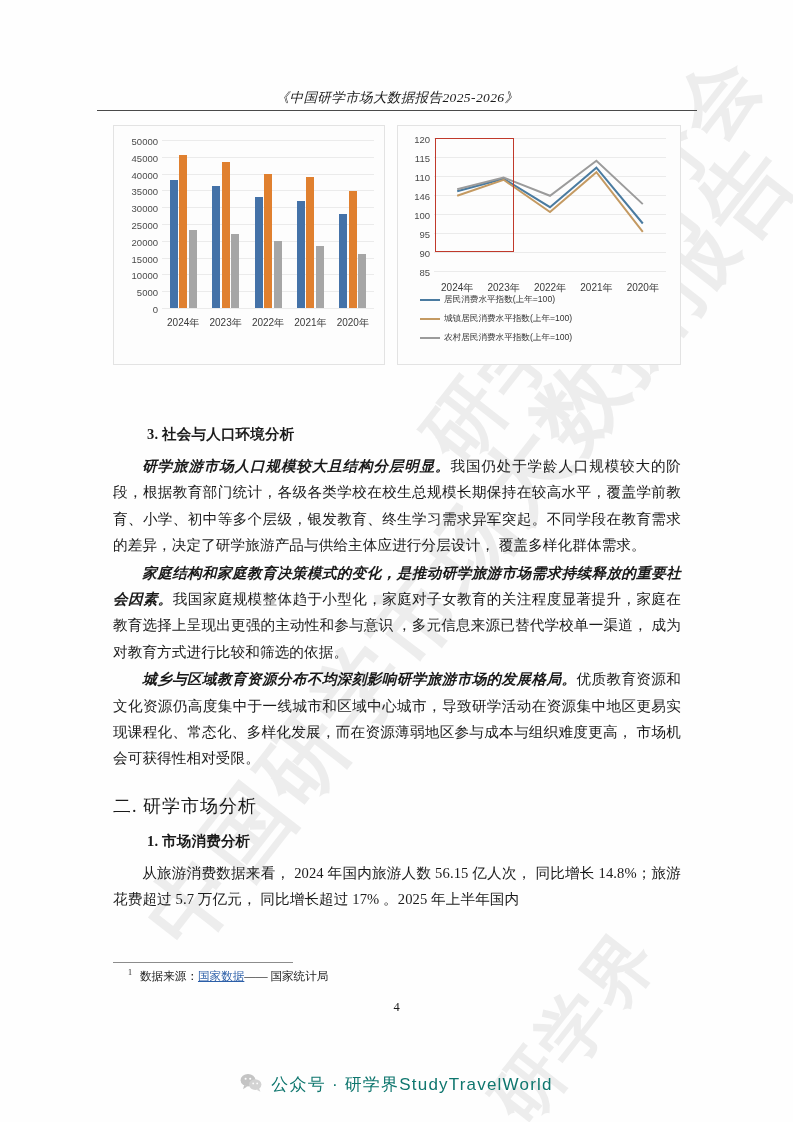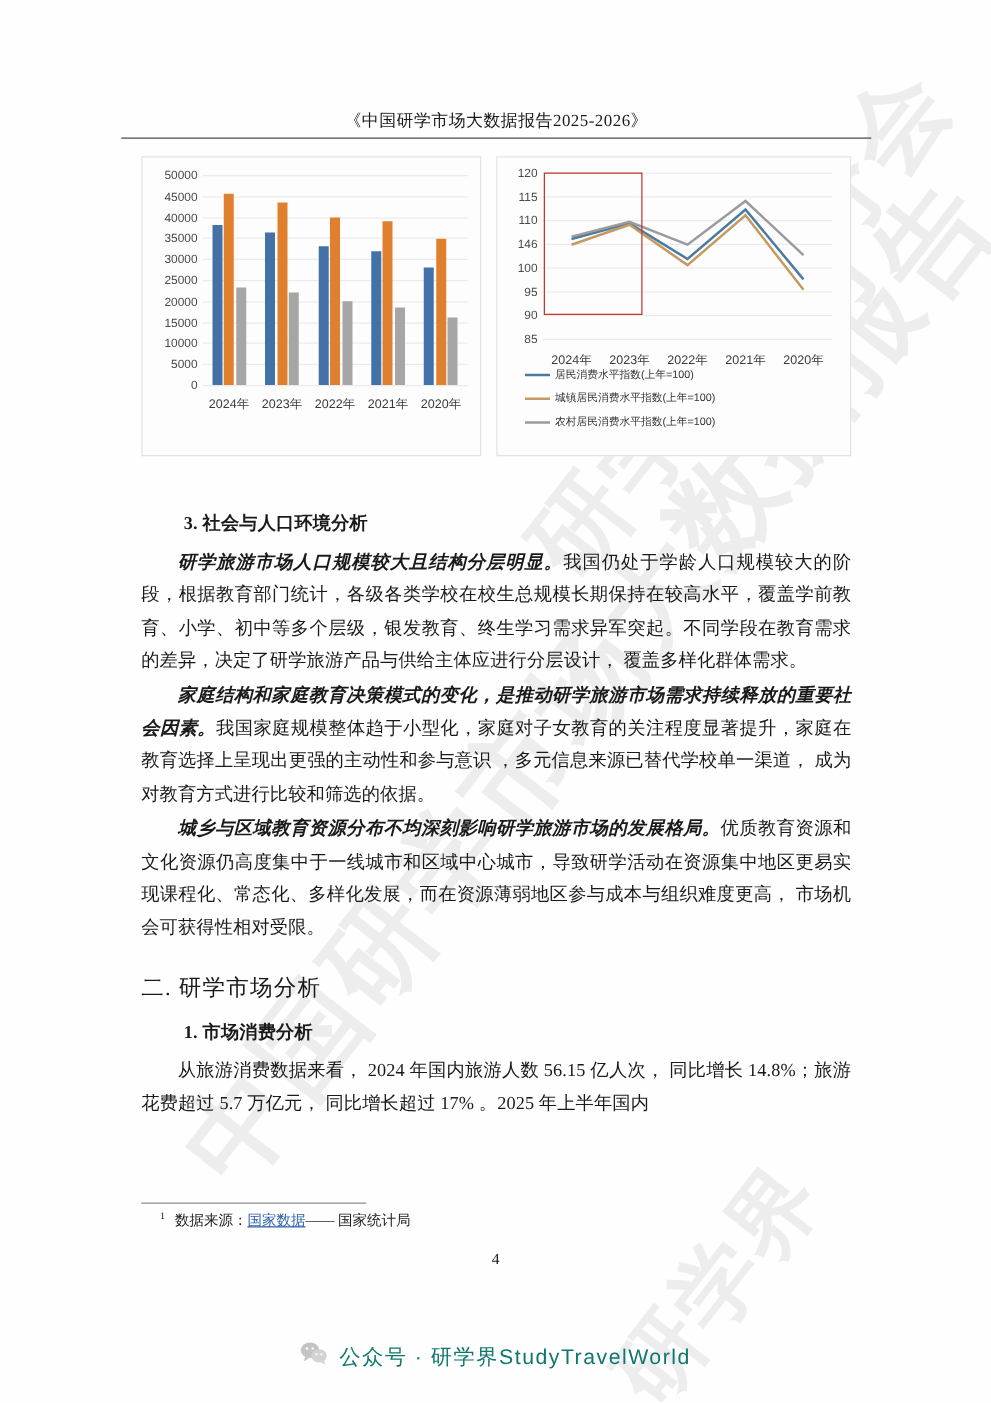--- a/index.html
+++ b/index.html
@@ -64,20 +64,21 @@
     top: 88px;
     width: 600px;
     text-align: center;
     z-index: 10;
   }
   .doc-header .htitle {
     font-size: 13.5px;
     font-family: "Liberation Serif", serif;
     color: #1a1a1a;
     letter-spacing: 0.4px;
+    font-style: italic;
   }
   .header-rule {
     position: absolute;
     left: 97px;
     top: 110px;
     width: 600px;
     height: 0;
     border-top: 1.6px solid #4a4a4a;
     z-index: 10;
   }
@@ -181,21 +182,21 @@
     font-size: 13px;
     z-index: 10;
     color: #1a1a1a;
   }
   .figcaption sup { font-size: 8px; vertical-align: super; }
 
   
   .content {
     position: absolute;
     left: 113px;
-    top: 409px;
+    top: 425px;
     width: 568px;
     z-index: 10;
   }
   .h3 {
     font-size: 14.5px;
     font-weight: bold;
     margin: 0 0 9px 0;
     padding-left: 34px;
     letter-spacing: 0.2px;
   }

